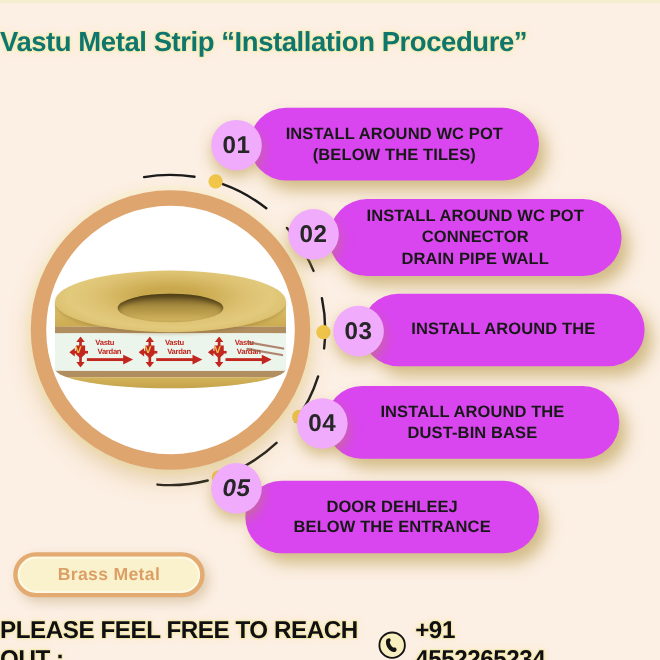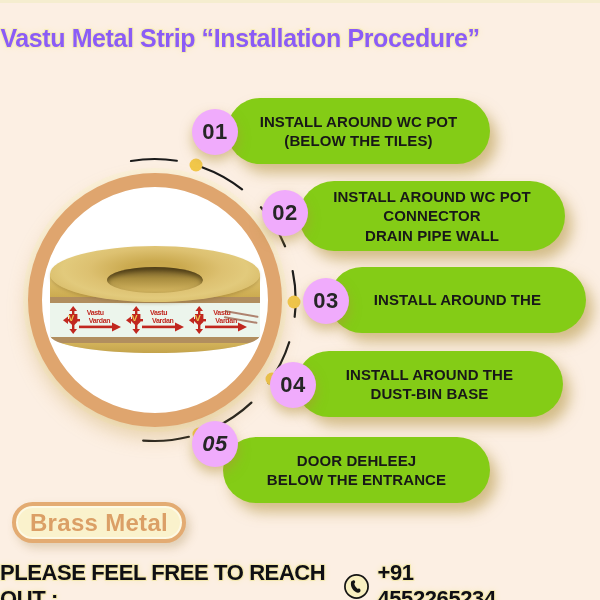--- a/index.html
+++ b/index.html
@@ -1,22 +1,22 @@
 <!DOCTYPE html>
 <html><head>
 <meta charset="utf-8">
 <style>
   html,body{margin:0;padding:0;}
   body{font-family:"Liberation Sans",sans-serif;}
   .stage{position:relative;width:600px;height:600px;background:#fcefe3;overflow:hidden;}
   .top-strip{position:absolute;left:0;top:0;width:600px;height:3px;background:#f3eccb;opacity:.85;}
 
   
-  .title{position:absolute;left:0;top:24px;width:480px;text-align:center;
-    font-size:25px;font-weight:bold;letter-spacing:-0.4px;color:#8b5cf6;
+  .title{position:absolute;left:0;top:24px;width:480px;
+    font-size:25px;font-weight:bold;letter-spacing:-0.4px;color:#0f766e;
     text-shadow:1px 1px 0 #f7ecb8,-1px -1px 0 #f7ecb8,1px -1px 0 #f7ecb8,-1px 1px 0 #f7ecb8,0 0 7px #f7ecb8;}
 
   
   .diagram-svg{position:absolute;left:0;top:0;z-index:1;}
 
   
   .ring{position:absolute;left:28px;top:173px;width:226px;height:226px;border-radius:50%;
     border:14px solid #dfa56e;background:#ffffff;z-index:2;
     box-shadow:0 10px 20px rgba(200,160,80,.40),0 0 0 5px rgba(250,242,212,.55);}
 
@@ -40,21 +40,21 @@
   
   .logo{position:relative;width:58px;height:28px;flex:0 0 auto;}
   .logo svg{position:absolute;left:0;top:0;}
   .logo .b1{position:absolute;left:24px;top:3px;font-size:7px;font-weight:bold;color:#c1271f;line-height:1;letter-spacing:-0.3px;}
   .logo .b2{position:absolute;left:26px;top:11px;font-size:7px;font-weight:bold;color:#c1271f;line-height:1;letter-spacing:-0.3px;}
   .logo .vletter{position:absolute;left:5.5px;top:8px;font-size:9px;font-weight:bold;color:#eec652;line-height:1;}
   .micro-lines{position:absolute;right:2px;top:6px;width:34px;height:18px;transform:rotate(10deg);flex:0 0 auto;}
   .micro-lines i{display:block;height:2px;background:#9a5c46;opacity:.75;margin:4px 0;border-radius:1px;}
 
   
-  .pill{position:absolute;background:#84cc16;border-radius:36px;z-index:2;
+  .pill{position:absolute;background:#d946ef;border-radius:36px;z-index:2;
     display:flex;flex-direction:column;align-items:center;justify-content:center;
     box-shadow:7px 9px 14px rgba(177,146,58,.55);}
   .pill span{display:block;text-align:center;font-size:15px;font-weight:bold;color:#181818;line-height:1.3;letter-spacing:0.1px;}
   .pill-1{left:227px;top:98px;width:263px;height:66px;}
   .pill-2{left:299px;top:181px;width:266px;height:70px;}
   .pill-3{left:329px;top:267px;width:257px;height:66px;}
   .pill-4{left:296px;top:351px;width:267px;height:66px;}
   .pill-5{left:223px;top:437px;width:267px;height:66px;}
 
   
@@ -66,21 +66,21 @@
   .num-2{left:262px;top:190px;}
   .num-3{left:303px;top:278px;}
   .num-4{left:270px;top:362px;}
   .num-5{left:192px;top:421px;font-style:italic;}
 
   
   .badge{position:absolute;left:12px;top:502px;width:174px;height:41px;border-radius:24px;
     background:#faf2cc;border:4px solid #e3ab72;box-sizing:border-box;
     display:flex;align-items:center;justify-content:center;
     box-shadow:4px 5px 10px rgba(160,130,70,.3),inset 0 0 0 2px #fdf9e4;}
-  .badge span{font-size:24px;font-weight:bold;color:#db9f66;letter-spacing:0.3px;}
+  .badge span{font-size:16px;font-weight:bold;color:#db9f66;letter-spacing:0.3px;}
 
   
   .contact{position:absolute;left:0;top:560px;width:516px;display:flex;align-items:center;justify-content:center;gap:7px;}
   .contact .txt{font-size:22px;font-weight:bold;color:#0f0f14;letter-spacing:-0.4px;
     text-shadow:1px 1px 0 #f5e9b2,-1px -1px 0 #f5e9b2,1px -1px 0 #f5e9b2,-1px 1px 0 #f5e9b2,0 0 6px #f5e9b2;}
   .phone-ic{width:27px;height:27px;flex:0 0 auto;}
 </style>
 </head>
 <body>
 

